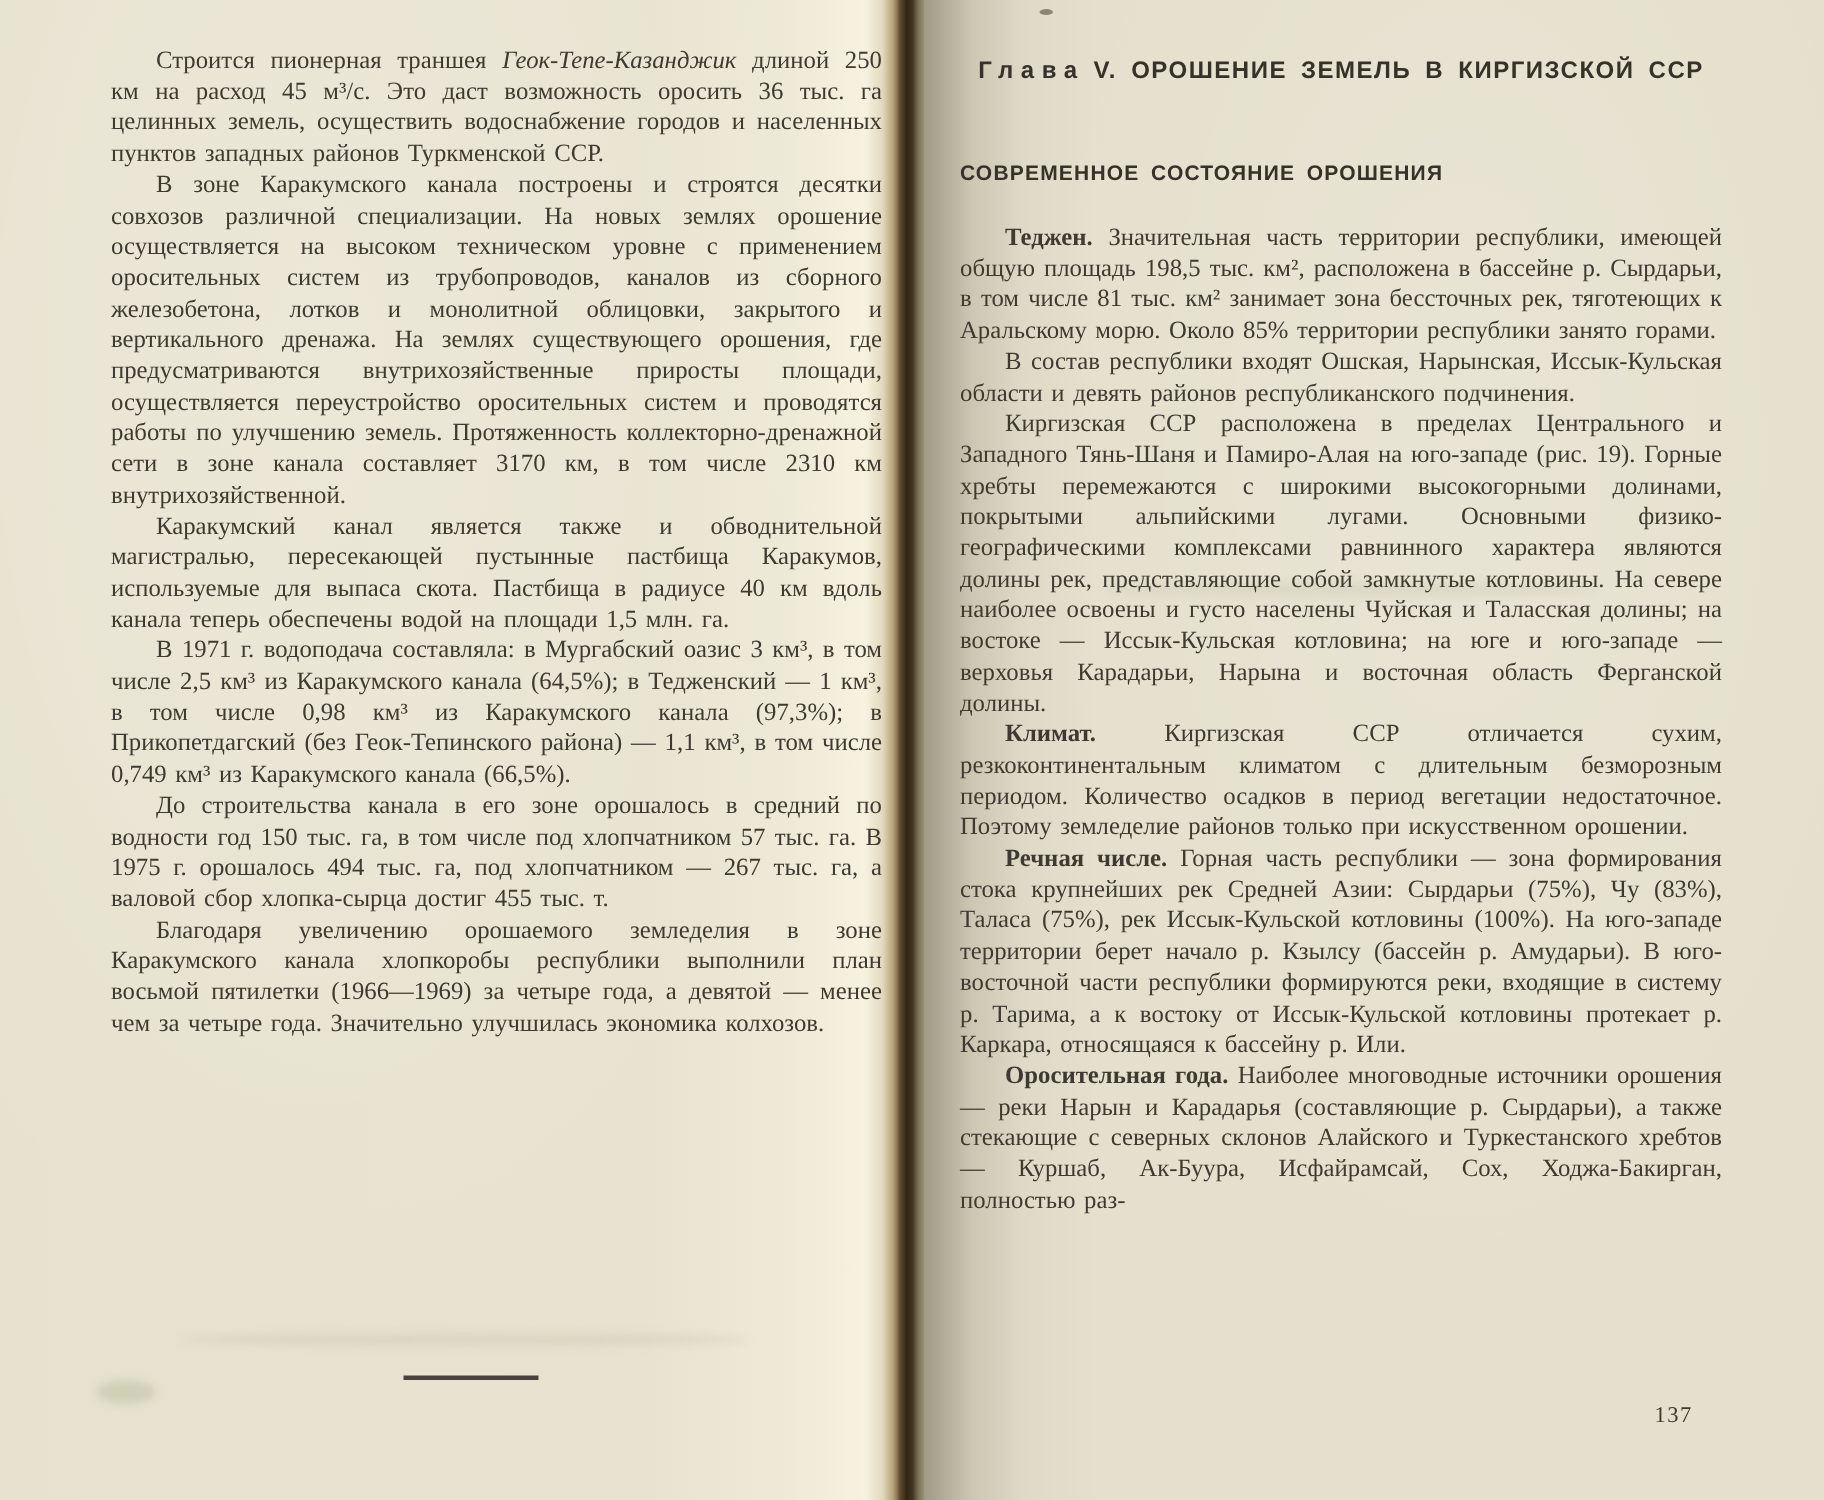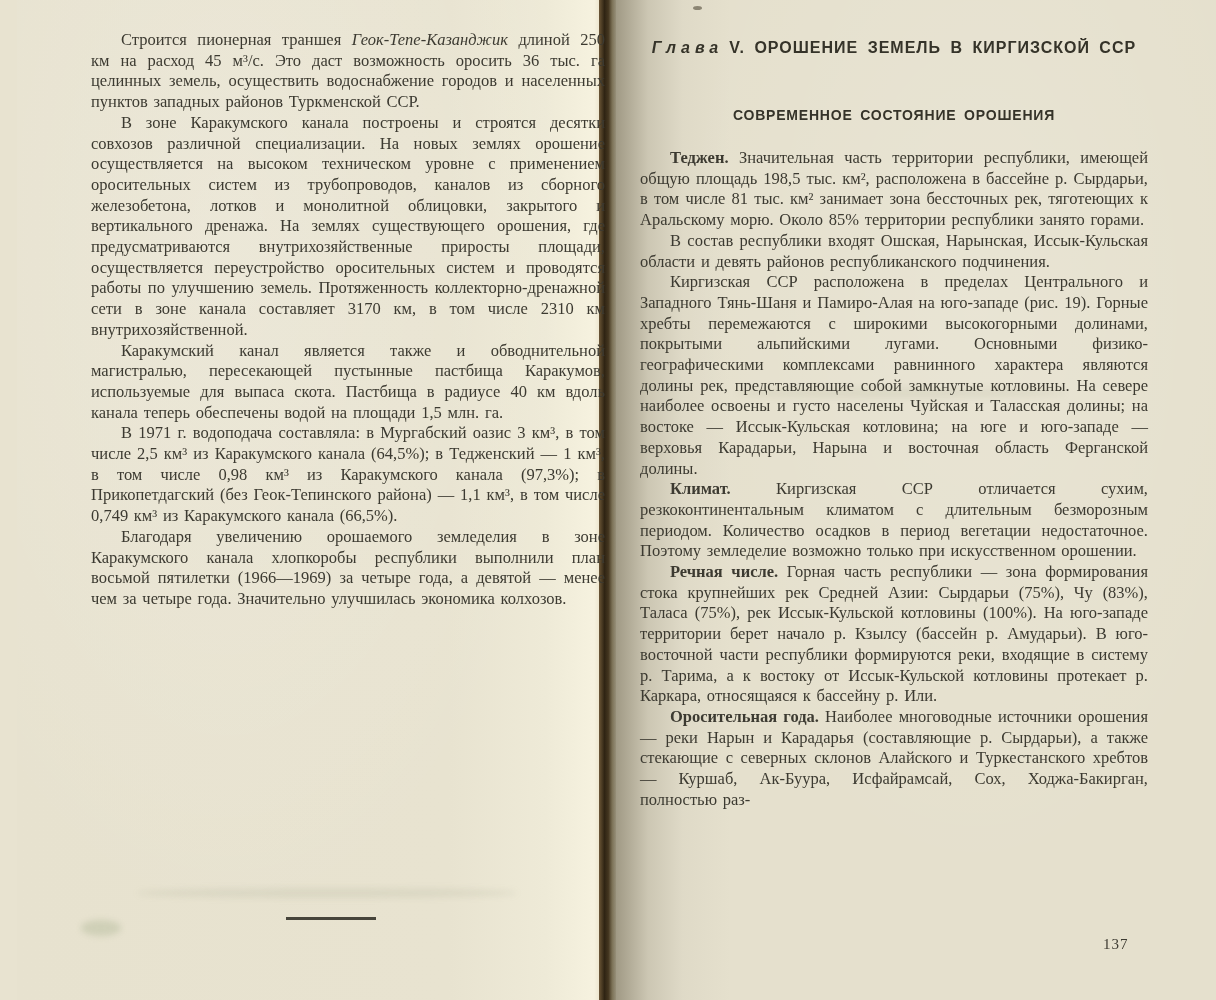--- a/index.html
+++ b/index.html
@@ -6,21 +6,21 @@
   body {
     width:1216px; height:1000px;
     position:relative; overflow:hidden;
     background:#e8e3d0;
     font-family:"Liberation Serif", serif;
   }
   .page { position:absolute; top:0; height:1000px; }
 
   
   .page.left {
-    left:17px; width:600px;
+    left:0; width:600px;
     background:
       radial-gradient(ellipse at 35% 25%, rgba(255,255,255,0.18), rgba(255,255,255,0) 65%),
       linear-gradient(90deg,
         #e7e2cf 0%, #e8e3d0 72%, #eeead7 88%,
         #f6f2df 96.2%, #e2d8bc 98.1%, #b7a47b 99.2%, #6b5636 100%);
   }
 
   
   .spine {
     position:absolute; top:0; left:599px; width:17px; height:1000px;
@@ -61,26 +61,26 @@
     hyphens:auto; -webkit-hyphens:auto;
   }
   p.body-par .lead { font-weight:bold; }
 
   .chapter-heading {
     font-family:"Liberation Sans", sans-serif;
     font-weight:bold; font-size:16px; line-height:20px;
     letter-spacing:1px; word-spacing:4px;
     color:#353329; text-align:center; white-space:nowrap;
   }
-  .chapter-word { letter-spacing:5px; margin-right:6px;font-style:italic; }
+  .chapter-word { letter-spacing:5px; margin-right:6px; }
   .section-heading {
     font-family:"Liberation Sans", sans-serif;
     font-weight:bold; font-size:14px; line-height:18px;
     letter-spacing:0.8px; word-spacing:3px;
-    color:#353329; text-align:center;
+    color:#353329; text-align:left;
     margin-top:48px;
   }
   .right .first-par { margin-top:24px; }
 
   .divider {
     position:absolute; left:269px; top:917px; z-index:1;
     width:90px; height:3px; background:#46443a;
   }
 
   .page-number {
@@ -106,20 +106,21 @@
 <body>
 
 <div class="page left">
   <div class="text-col">
     <p class="body-par"><span>Строится пионерная траншея</span>
       <i>Геок-Тепе-Казанджик</i>
       <span>длиной 250 км на расход 45 м³/с. Это даст возможность оросить 36 тыс. га целинных земель, осуществить водоснабжение городов и населенных пунктов западных районов Туркменской ССР.</span></p>
     <p class="body-par">В зоне Каракумского канала построены и строятся десятки совхозов различной специализации. На новых землях орошение осуществляется на высоком техническом уровне с применением оросительных систем из трубопроводов, каналов из сборного железобетона, лотков и монолитной облицовки, закрытого и вертикального дренажа. На землях существующего орошения, где предусматриваются внутрихозяйственные приросты площади, осуществляется переустройство оросительных систем и проводятся работы по улучшению земель. Протяженность коллекторно-дренажной сети в зоне канала составляет 3170 км, в том числе 2310 км внутрихозяйственной.</p>
     <p class="body-par">Каракумский канал является также и обводнительной магистралью, пересекающей пустынные пастбища Каракумов, используемые для выпаса скота. Пастбища в радиусе 40 км вдоль канала теперь обеспечены водой на площади 1,5 млн. га.</p>
     <p class="body-par">В 1971 г. водоподача составляла: в Мургабский оазис 3 км³, в том числе 2,5 км³ из Каракумского канала (64,5%); в Тедженский — 1 км³, в том числе 0,98 км³ из Каракумского канала (97,3%); в Прикопетдагский (без Геок-Тепинского района) — 1,1 км³, в том числе 0,749 км³ из Каракумского канала (66,5%).</p>
+    <p class="body-par">До строительства канала в его зоне орошалось в средний по водности год 150 тыс. га, в том числе под хлопчатником 57 тыс. га. В 1975 г. орошалось 494 тыс. га, под хлопчатником — 267 тыс. га, а валовой сбор хлопка-сырца достиг 455 тыс. т.</p>
     <p class="body-par">Благодаря увеличению орошаемого земледелия в зоне Каракумского канала хлопкоробы республики выполнили план восьмой пятилетки (1966—1969) за четыре года, а девятой — менее чем за четыре года. Значительно улучшилась экономика колхозов.</p>
   </div>
   <div class="divider"></div>
   <div class="smudge kn"></div>
   <div class="smudge l1"></div>
 </div>
 
 <div class="spine"></div>
 
 <div class="page right">
@@ -129,21 +130,21 @@
       <span class="chapter-word">Глава</span><span>V.</span>
       <span>ОРОШЕНИЕ ЗЕМЕЛЬ В КИРГИЗСКОЙ ССР</span>
     </div>
     <div class="section-heading">СОВРЕМЕННОЕ СОСТОЯНИЕ ОРОШЕНИЯ</div>
 
     <p class="body-par first-par"><b class="lead">Теджен.</b>
       <span>Значительная часть территории республики, имеющей общую площадь 198,5 тыс. км², расположена в бассейне р. Сырдарьи, в том числе 81 тыс. км² занимает зона бессточных рек, тяготеющих к Аральскому морю. Около 85% территории республики занято горами.</span></p>
     <p class="body-par">В состав республики входят Ошская, Нарынская, Иссык-Кульская области и девять районов республиканского подчинения.</p>
     <p class="body-par">Киргизская ССР расположена в пределах Центрального и Западного Тянь-Шаня и Памиро-Алая на юго-западе (рис. 19). Горные хребты перемежаются с широкими высокогорными долинами, покрытыми альпийскими лугами. Основными физико-географическими комплексами равнинного характера являются долины рек, представляющие собой замкнутые котловины. На севере наиболее освоены и густо населены Чуйская и Таласская долины; на востоке — Иссык-Кульская котловина; на юге и юго-западе — верховья Карадарьи, Нарына и восточная область Ферганской долины.</p>
     <p class="body-par"><b class="lead">Климат.</b>
-      <span>Киргизская ССР отличается сухим, резкоконтинентальным климатом с длительным безморозным периодом. Количество осадков в период вегетации недостаточное. Поэтому земледелие возможно только при искусственном орошении.</span></p>
+      <span>Киргизская ССР отличается сухим, резкоконтинентальным климатом с длительным безморозным периодом. Количество осадков в период вегетации недостаточное. Поэтому земледелие районов только при искусственном орошении.</span></p>
     <p class="body-par"><b class="lead">Речная числе.</b>
       <span>Горная часть республики — зона формирования стока крупнейших рек Средней Азии: Сырдарьи (75%), Чу (83%), Таласа (75%), рек Иссык-Кульской котловины (100%). На юго-западе территории берет начало р. Кзылсу (бассейн р. Амударьи). В юго-восточной части республики формируются реки, входящие в систему р. Тарима, а к востоку от Иссык-Кульской котловины протекает р. Каркара, относящаяся к бассейну р. Или.</span></p>
     <p class="body-par"><b class="lead">Оросительная года.</b>
       <span>Наиболее многоводные источники орошения — реки Нарын и Карадарья (составляющие р. Сырдарьи), а также стекающие с северных склонов Алайского и Туркестанского хребтов — Куршаб, Ак-Буура, Исфайрамсай, Сох, Ходжа-Бакирган, полностью раз-</span></p>
   </div>
   <div class="smudge r1"></div>
   <div class="page-number">137</div>
 </div>
 
 </body></html>

